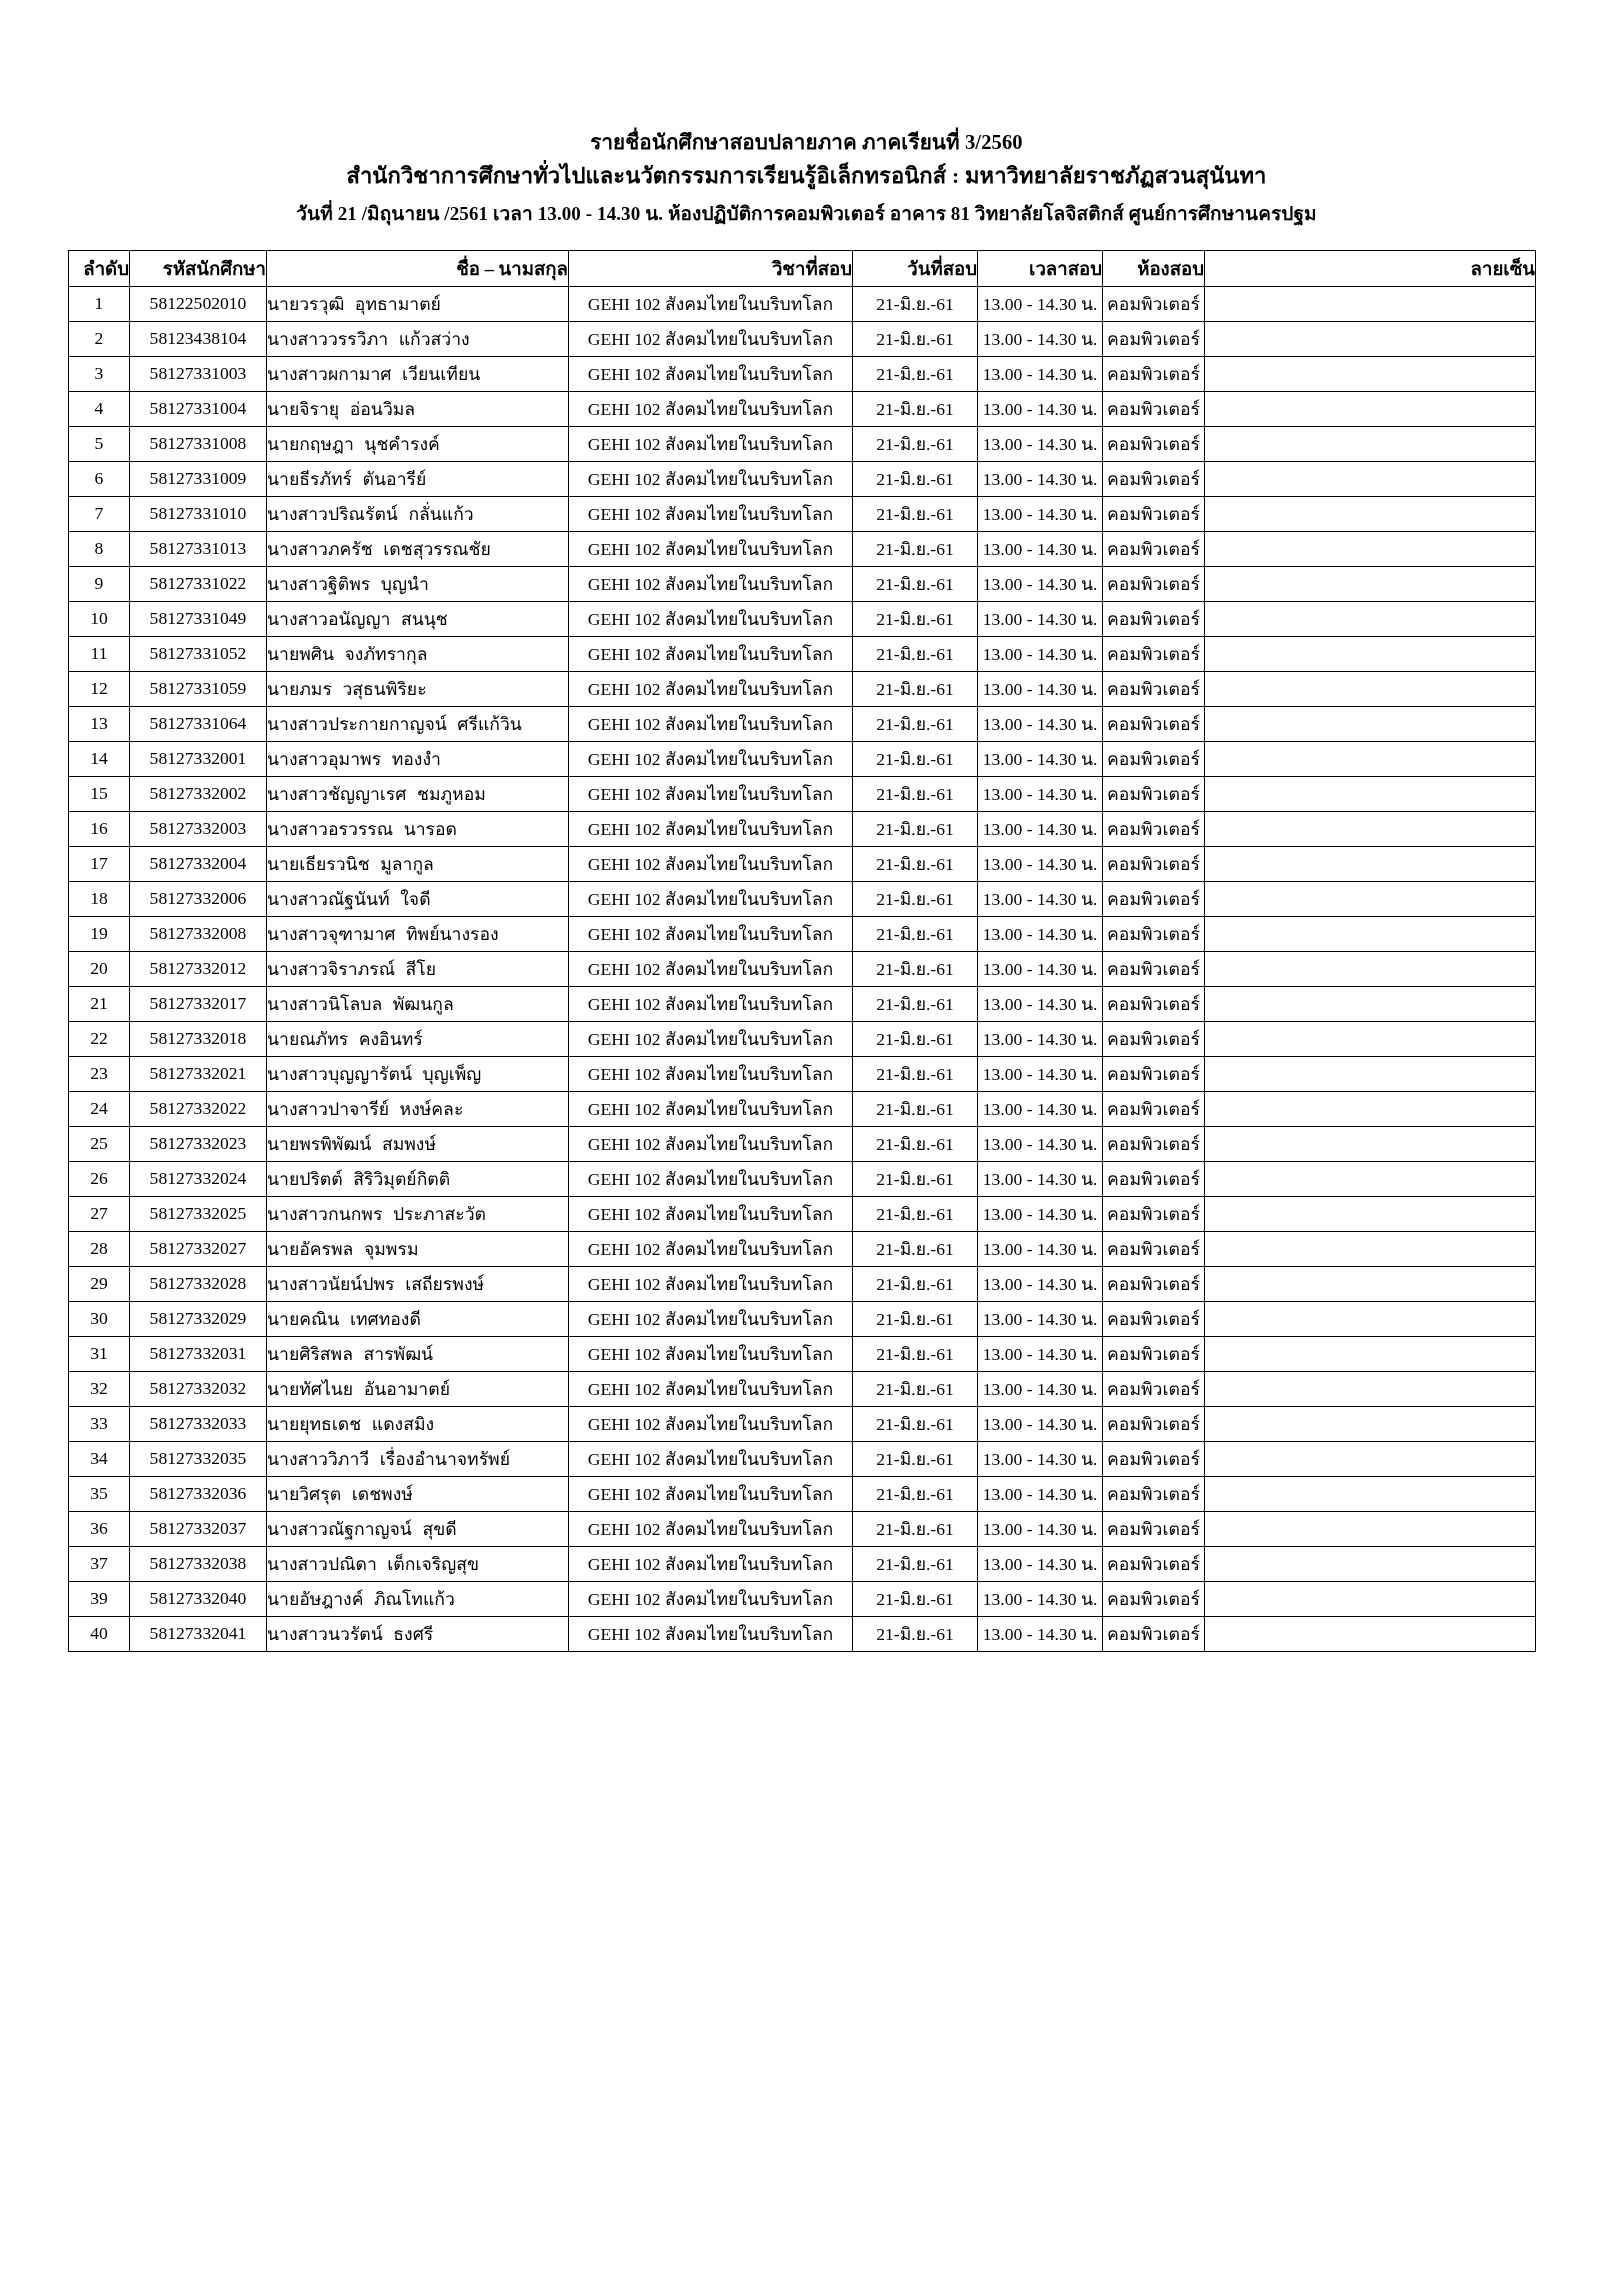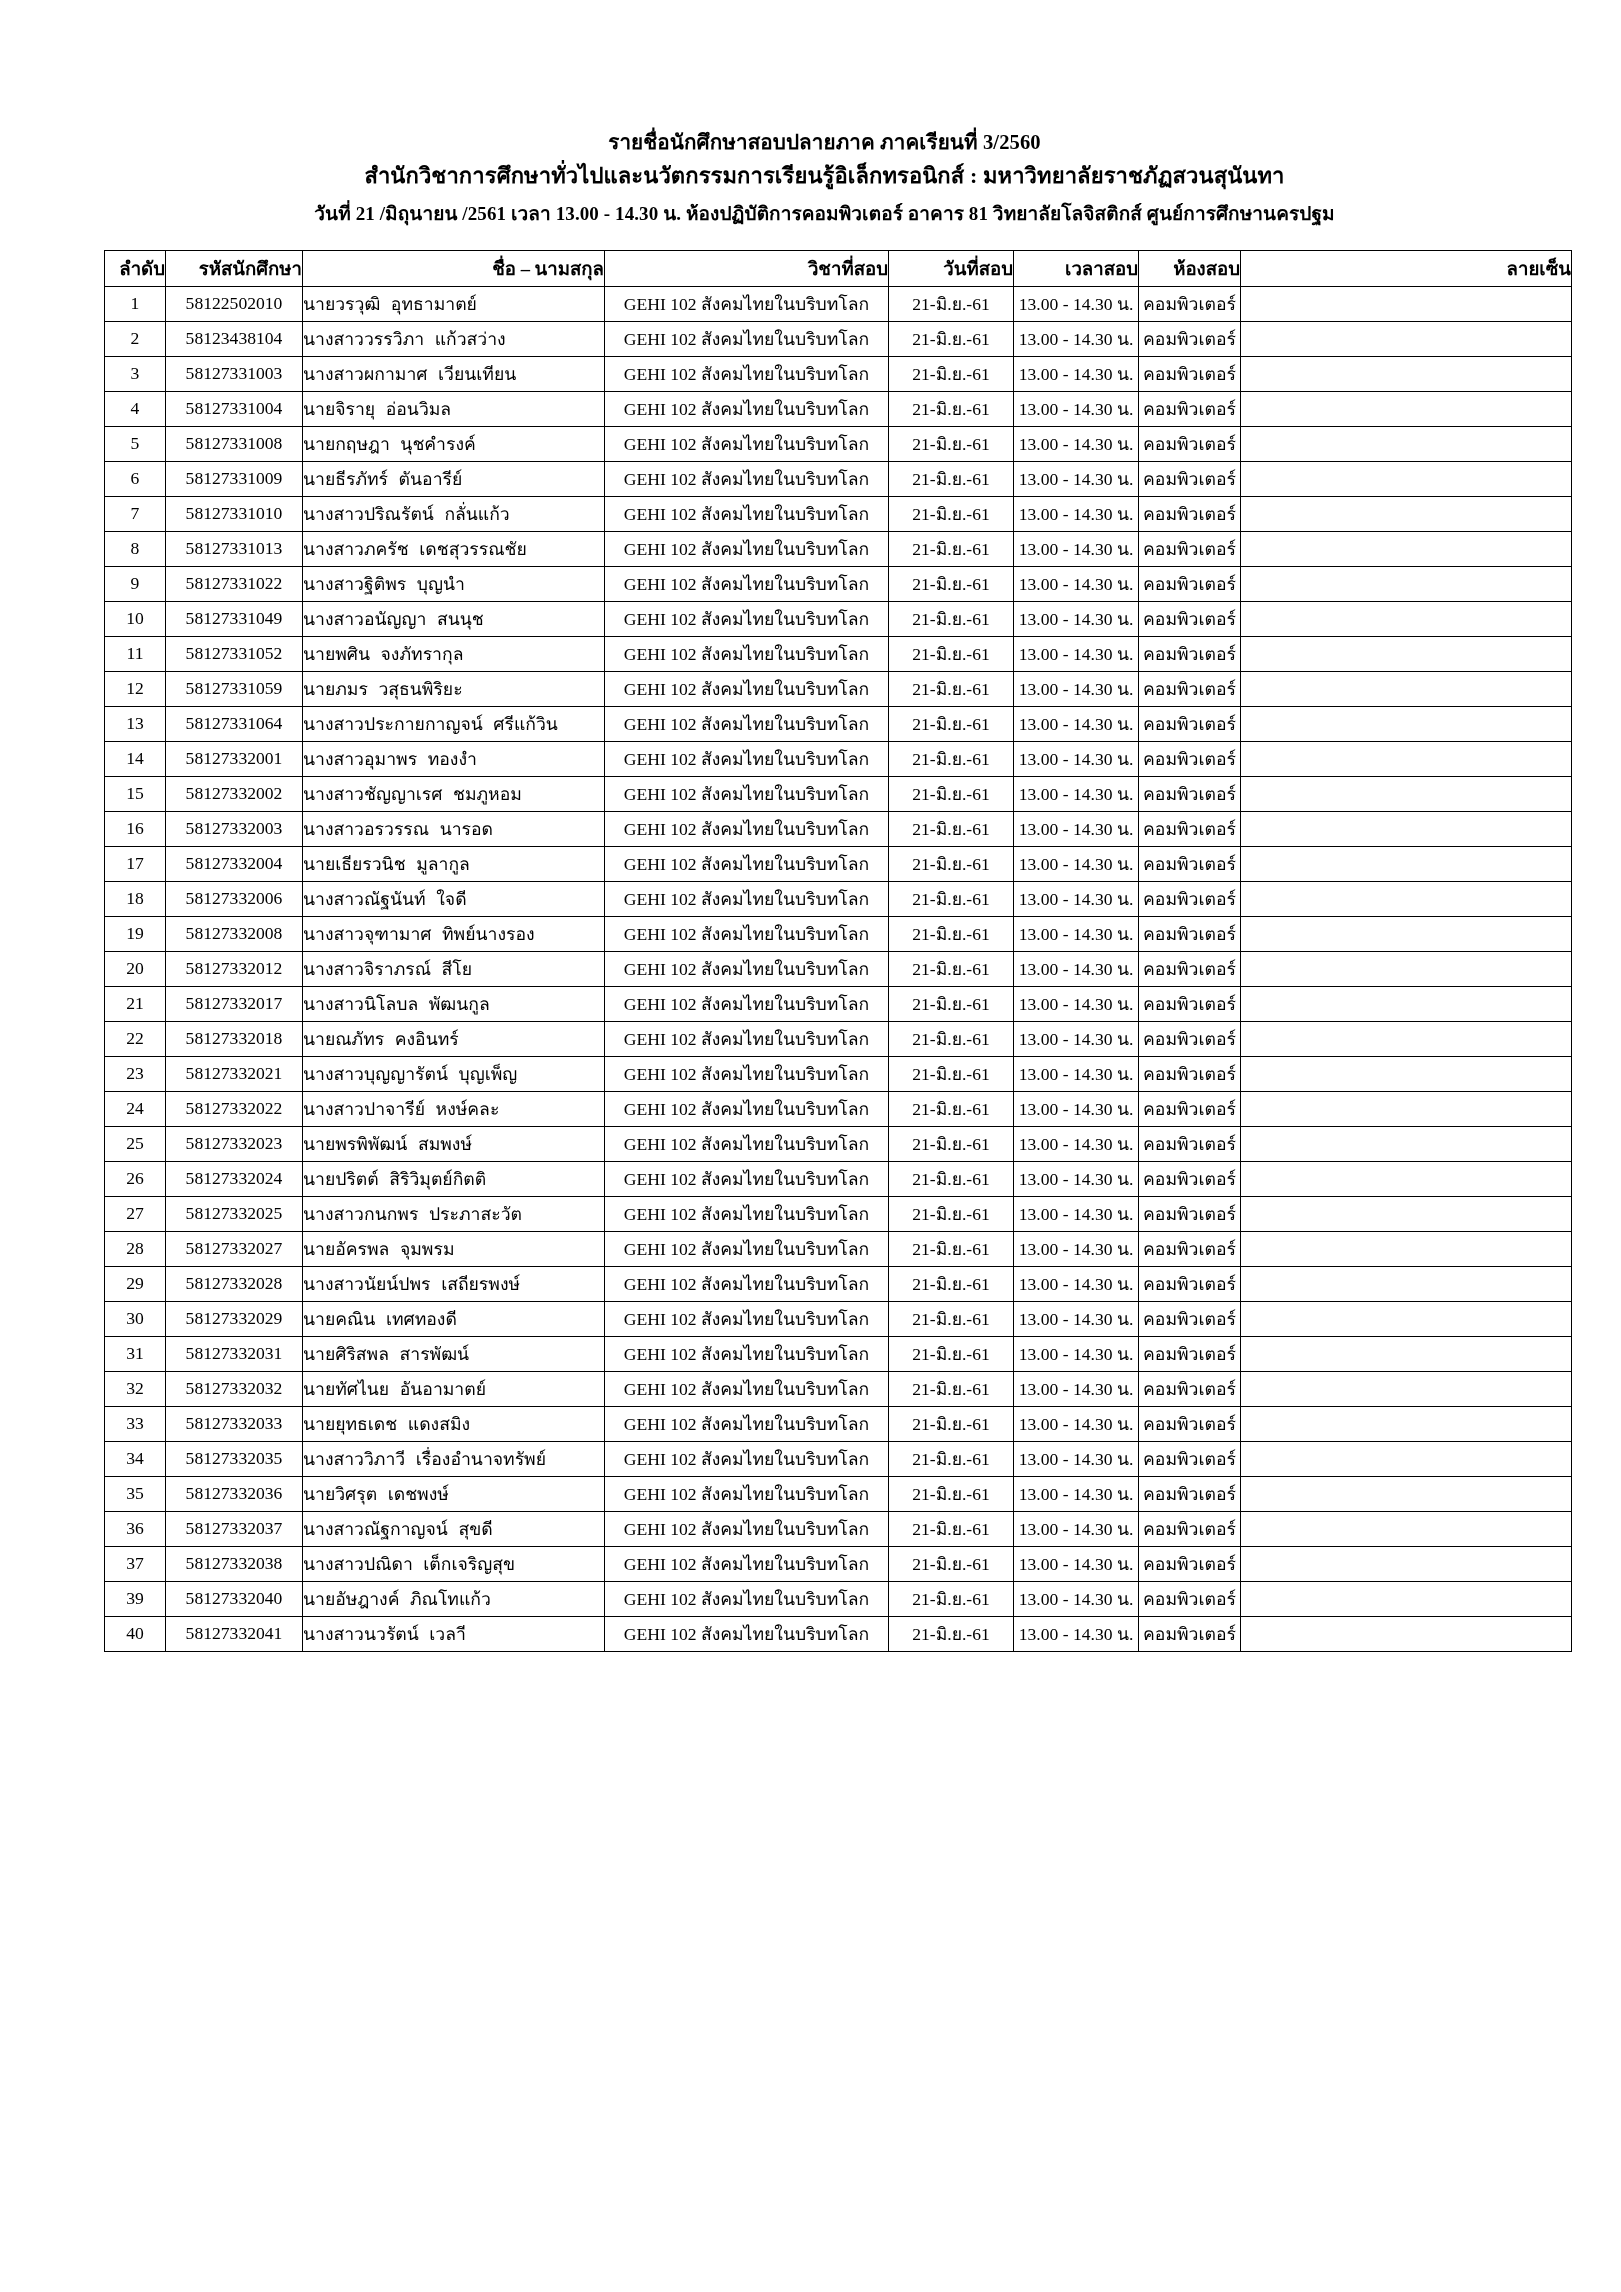--- a/index.html
+++ b/index.html
@@ -10,21 +10,21 @@
   body {
     width: 1621px;
     height: 2293px;
     font-family: "Liberation Serif", "DejaVu Serif", serif;
     color: #000000;
   }
   .page {
     width: 1621px;
     height: 2293px;
     box-sizing: border-box;
-    padding: 127px 76px 0 104px;
+    padding: 127px 76px 0 68px;
     position: relative;
   }
   .header {
     text-align: center;
     line-height: 1.55;
   }
   .header .line {
     display: block;
     font-weight: 600;
     letter-spacing: 0.1px;
@@ -485,21 +485,21 @@
           <td class="name">นายอัษฎางค์ ภิณโทแก้ว</td>
           <td class="subject">GEHI 102 สังคมไทยในบริบทโลก</td>
           <td class="date">21-มิ.ย.-61</td>
           <td class="time">13.00 - 14.30 น.</td>
           <td class="room">คอมพิวเตอร์</td>
           <td class="sign"></td>
         </tr>
         <tr>
           <td class="no">40</td>
           <td class="id">58127332041</td>
-          <td class="name">นางสาวนวรัตน์ เวลาี</td>
+          <td class="name">นางสาวนวรัตน์ ธงศรี</td>
           <td class="subject">GEHI 102 สังคมไทยในบริบทโลก</td>
           <td class="date">21-มิ.ย.-61</td>
           <td class="time">13.00 - 14.30 น.</td>
           <td class="room">คอมพิวเตอร์</td>
           <td class="sign"></td>
         </tr>
       </tbody>
   </table>
 
 </div>

